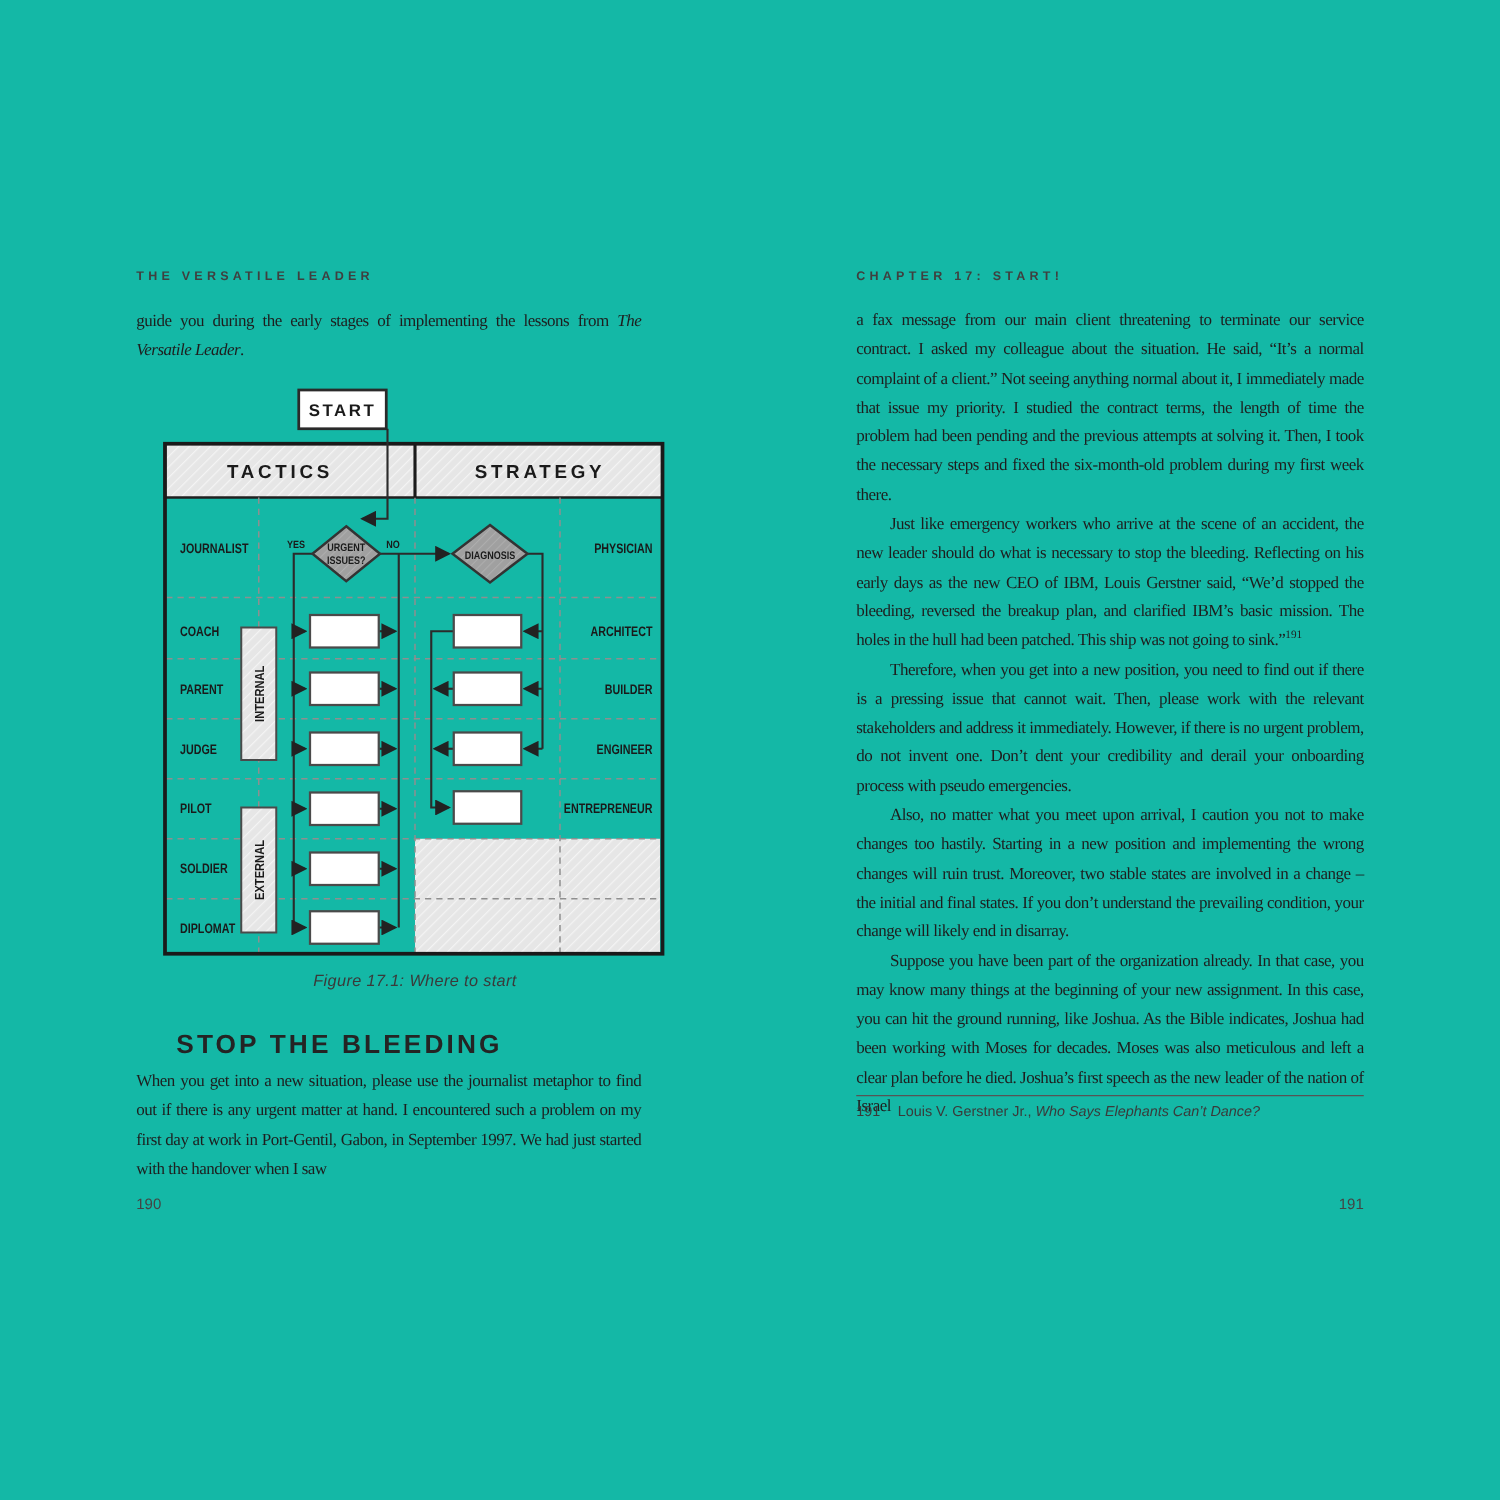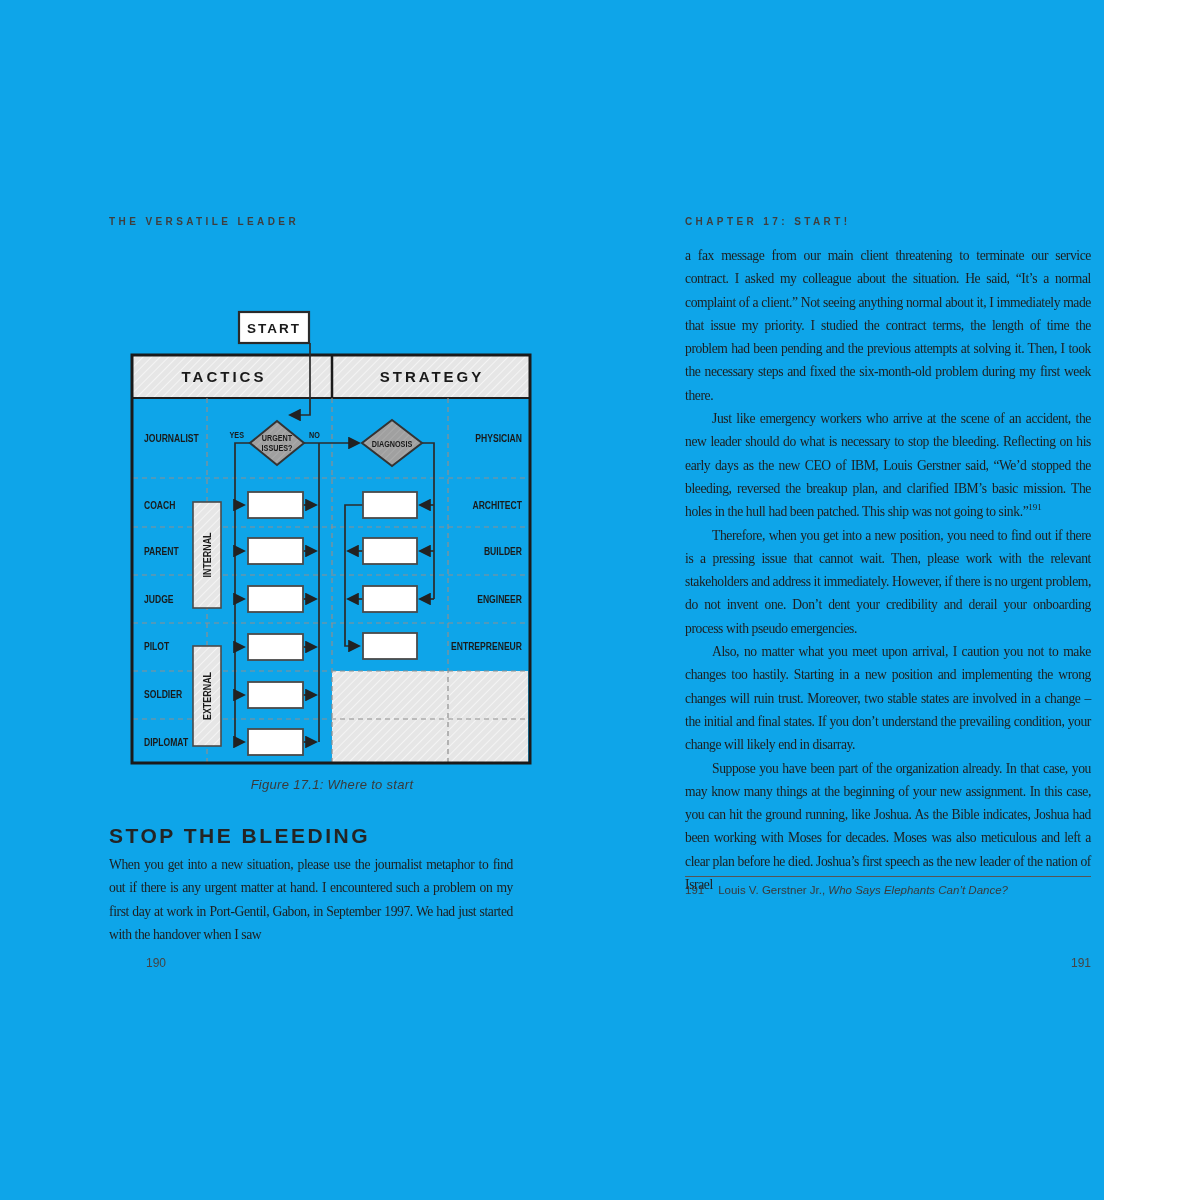--- a/index.html
+++ b/index.html
@@ -1,28 +1,28 @@
 <!DOCTYPE html>
 <html><head>
 <meta charset="utf-8">
 <style>
   html,body{margin:0;padding:0;background:#ffffff;}
-  #canvas{position:relative;width:1104px;height:1200px;background:#0ea5e9;overflow:hidden;
+  #canvas{position:relative;width:1200px;height:1200px;background:#14b8a6;overflow:hidden;
           font-family:"Liberation Serif", serif;color:#1e1e1e;}
   .abs{position:absolute;}
   .running-head{font-family:"Liberation Sans", sans-serif;font-size:10px;font-weight:700;
                 letter-spacing:3.4px;color:#3f3f3f;}
   .body-col{width:404px;font-size:13.6px;line-height:23.3px;letter-spacing:-0.4px;
             text-align:justify;color:#1e1e1e;}
   .body-col p{margin:0;padding:0;}
   .body-col p.indent{text-indent:27px;}
   .italic{font-style:italic;}
   sup.fn{font-size:9px;line-height:0;vertical-align:super;letter-spacing:0;}
   .section-heading{font-family:"Liberation Sans", sans-serif;font-size:21px;font-weight:700;
-                   letter-spacing:2.5px;color:#242424;}
+                   letter-spacing:2.5px;color:#242424;margin-left:32px;}
   .page-num{font-family:"Liberation Sans", sans-serif;font-size:12px;color:#444444;}
   .figure-caption{width:404px;text-align:center;font-family:"Liberation Sans", sans-serif;
                   font-style:italic;font-size:13px;letter-spacing:0.3px;color:#3a3a3a;}
   .footnote-rule{width:406px;border-top:1.4px solid #555555;}
   .footnote-line{margin-top:7px;font-family:"Liberation Sans", sans-serif;font-size:11.5px;
                  color:#3a3a3a;}
   .footnote-line .fn-num{margin-right:14px;}
   svg text{font-family:"Liberation Sans", sans-serif;fill:#1a1a1a;}
   .svg-colhead{font-size:15px;font-weight:700;letter-spacing:3px;}
   .svg-start{font-size:13.5px;font-weight:700;letter-spacing:2px;}
@@ -31,20 +31,23 @@
   .svg-yesno{font-size:8.5px;font-weight:700;}
   .svg-vert{font-size:10.5px;font-weight:700;}
 </style>
 </head>
 <body>
 
 <div id="canvas">
 
   <div class="abs running-head" style="left:109px;top:216px;">THE VERSATILE LEADER</div>
 
+  <div class="abs body-col" style="left:109px;top:245px;">
+    <p><span>guide you during the early stages of implementing the lessons from </span><span class="italic">The Versatile Leader</span><span>.</span></p>
+  </div>
 
   <div class="abs" style="left:110px;top:310px;width:404px;margin-left:20px;">
     <svg width="404" height="460" viewBox="0 0 404 460">
       <defs>
         <pattern id="lighthatch" width="6" height="6" patternUnits="userSpaceOnUse" patternTransform="rotate(45)">
           <rect width="6" height="6" fill="#e6e6e6"></rect>
           <line x1="0" y1="0" x2="0" y2="6" stroke="#f4f4f4" stroke-width="2"></line>
         </pattern>
         <pattern id="darkhatch" width="5" height="5" patternUnits="userSpaceOnUse" patternTransform="rotate(45)">
           <rect width="5" height="5" fill="#a0a0a0"></rect>
@@ -159,21 +162,21 @@
 
     <div class="figure-caption abs" style="left:0;top:467px;text-align:center;">Figure 17.1: Where to start</div>
   </div>
 
   <div class="abs section-heading" style="left:109px;top:824px;">STOP THE BLEEDING</div>
 
   <div class="abs body-col" style="left:109px;top:853px;">
     <p>When you get into a new situation, please use the journalist metaphor to find out if there is any urgent matter at hand. I encountered such a problem on my first day at work in Port-Gentil, Gabon, in September 1997. We had just started with the handover when I saw</p>
   </div>
 
-  <div class="abs page-num" style="left:109px;top:956px;margin-left:37px;">190</div>
+  <div class="abs page-num" style="left:109px;top:956px;">190</div>
 
   <div class="abs running-head" style="left:685px;top:216px;width:407px;text-align:left;">CHAPTER 17: START!</div>
 
   <div class="abs body-col" style="left:685px;top:244px;width:406px;">
     <p>a fax message from our main client threatening to terminate our service contract. I asked my colleague about the situation. He said, “It’s a normal complaint of a client.” Not seeing anything normal about it, I immediately made that issue my priority. I studied the contract terms, the length of time the problem had been pending and the previous attempts at solving it. Then, I took the necessary steps and fixed the six-month-old problem during my first week there.</p>
     <p class="indent"><span>Just like emergency workers who arrive at the scene of an accident, the new leader should do what is necessary to stop the bleeding. Reflecting on his early days as the new CEO of IBM, Louis Gerstner said, “We’d stopped the bleeding, reversed the breakup plan, and clarified IBM’s basic mission. The holes in the hull had been patched. This ship was not going to sink.”</span><sup class="fn">191</sup></p>
     <p class="indent">Therefore, when you get into a new position, you need to find out if there is a pressing issue that cannot wait. Then, please work with the relevant stakeholders and address it immediately. However, if there is no urgent problem, do not invent one. Don’t dent your credibility and derail your onboarding process with pseudo emergencies.</p>
     <p class="indent">Also, no matter what you meet upon arrival, I caution you not to make changes too hastily. Starting in a new position and implementing the wrong changes will ruin trust. Moreover, two stable states are involved in a change – the initial and final states. If you don’t understand the prevailing condition, your change will likely end in disarray.</p>
     <p class="indent">Suppose you have been part of the organization already. In that case, you may know many things at the beginning of your new assignment. In this case, you can hit the ground running, like Joshua. As the Bible indicates, Joshua had been working with Moses for decades. Moses was also meticulous and left a clear plan before he died. Joshua’s first speech as the new leader of the nation of Israel</p>
   </div>

